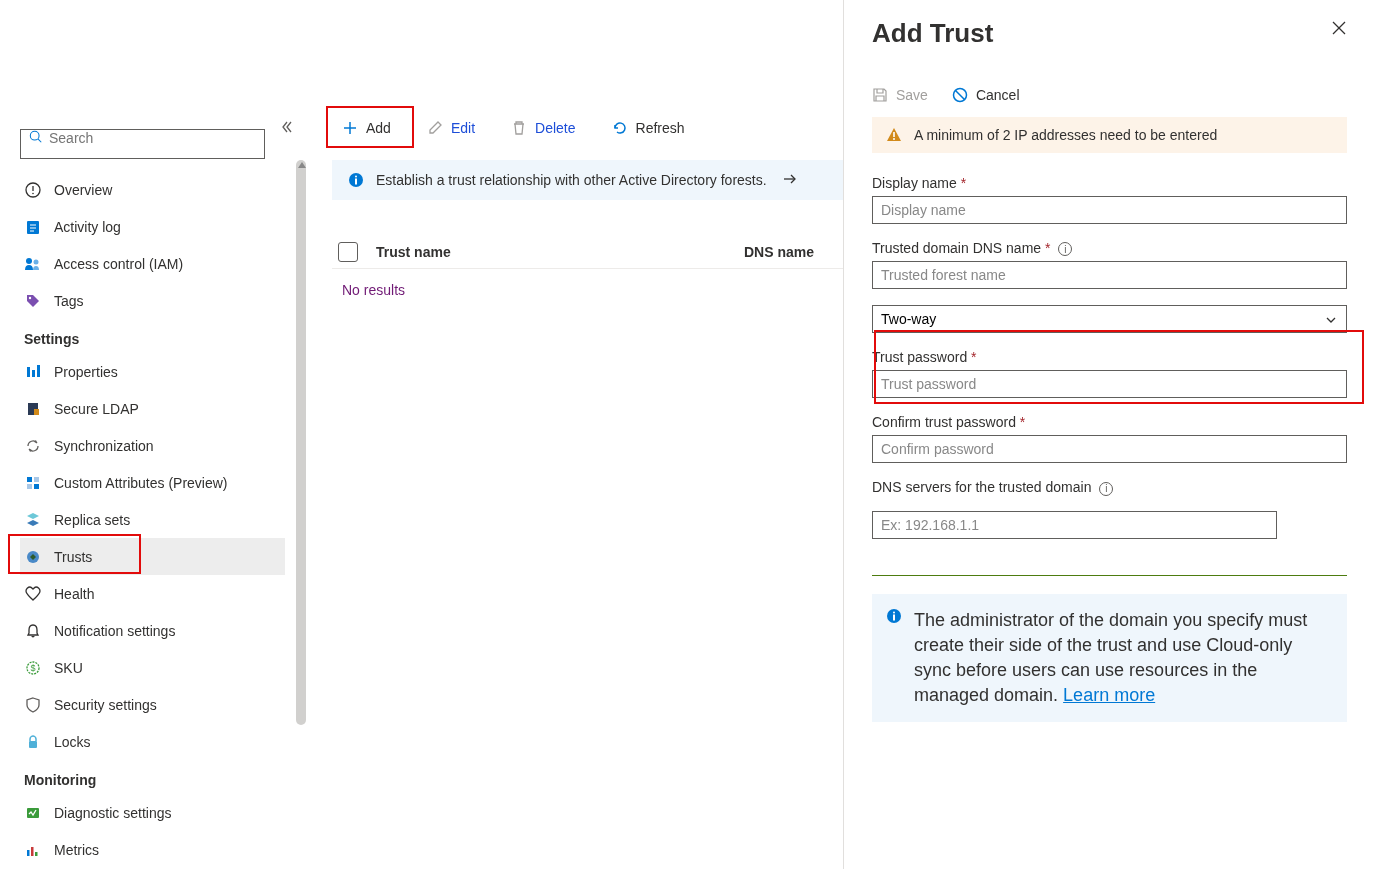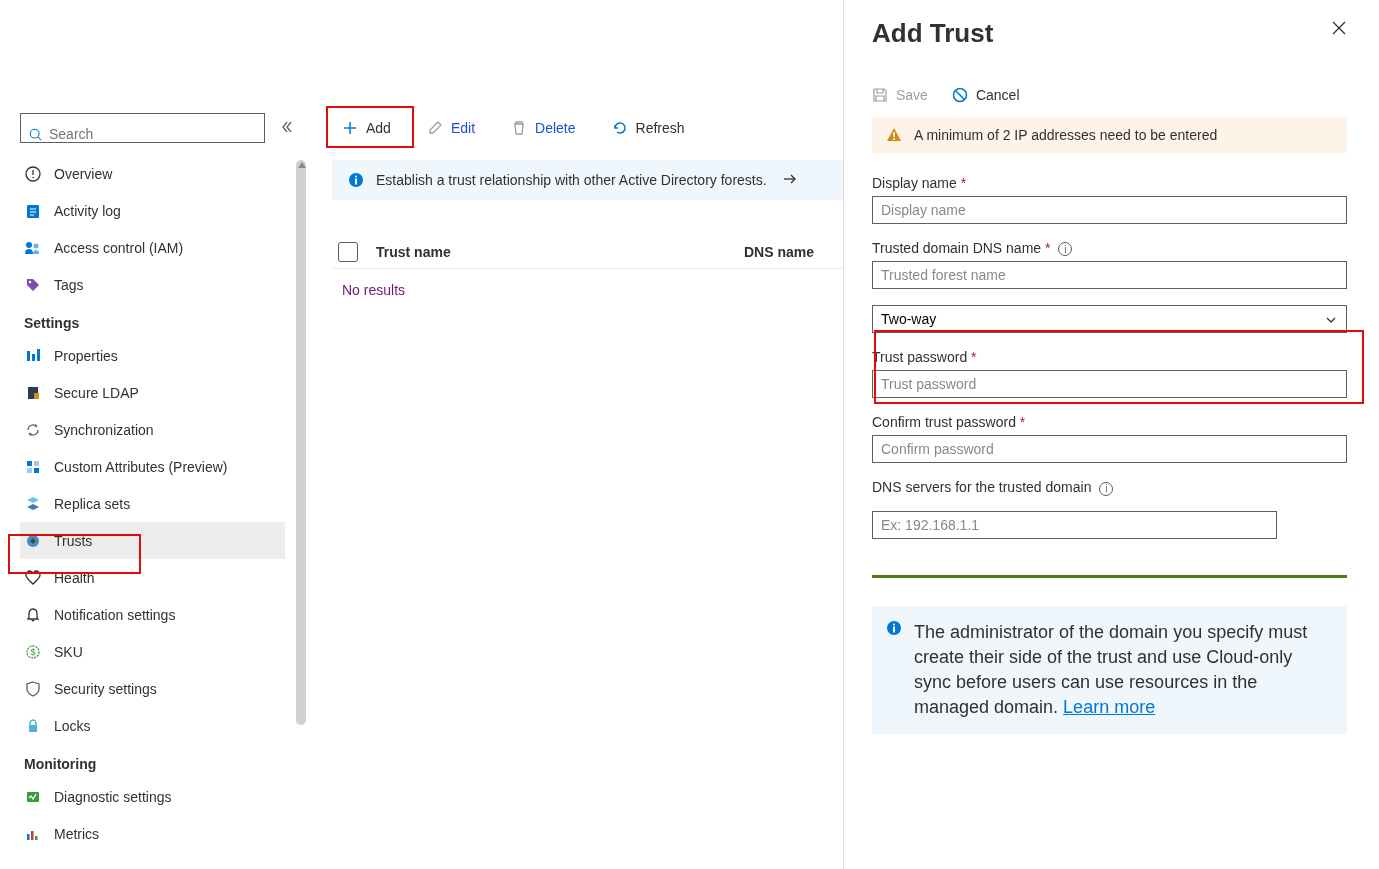--- a/index.html
+++ b/index.html
@@ -1,19 +1,19 @@
 <!DOCTYPE html>
 <html><head>
 <meta charset="utf-8">
 <style>
 * { box-sizing: border-box; margin: 0; padding: 0; }
 body { font-family: "Segoe UI", Arial, sans-serif; font-size: 14px; color: #323130; background: #fff; width: 1379px; height: 869px; overflow: hidden; position: relative; }
 
 .sidebar { position: absolute; left: 20px; top: 113px; width: 265px; }
-.search-box { display: flex; align-items: flex-end; border: 1px solid #605e5c; height: 30px; padding: 0 8px; margin-bottom: 12px; width: 245px; }
+.search-box { display: flex; align-items: flex-start; border: 1px solid #605e5c; height: 30px; padding: 0 8px; margin-bottom: 12px; width: 245px; margin-top: 16px; }
 .search-box svg { margin-right: 6px; }
 .search-box input { border: none; outline: none; flex: 1; font-size: 14px; color: #605e5c; background: transparent; }
 .collapse-toggle { position: absolute; right: -10px; top: 6px; color: #605e5c; }
 
 .nav-list { list-style: none; }
 .nav-item { display: flex; align-items: center; height: 37px; padding-left: 4px; cursor: pointer; }
 .nav-item .nav-icon { width: 18px; height: 18px; margin-right: 12px; display: inline-flex; align-items: center; justify-content: center; flex-shrink: 0; }
 .nav-item.selected { background: #ededed; }
 .section-header { font-weight: 600; padding: 12px 0 6px 4px; }
 .highlight-red { border: 2px solid #e20b0b; position: absolute; pointer-events: none; }
@@ -48,21 +48,21 @@
 .form-label { display: block; margin-bottom: 5px; font-size: 14px; }
 .req { color: #a4262c; }
 .info-icon { display: inline-flex; width: 14px; height: 14px; border: 1px solid #605e5c; border-radius: 50%; align-items: center; justify-content: center; font-size: 10px; color: #605e5c; margin-left: 4px; vertical-align: middle; }
 .form-input, .form-select { width: 100%; height: 28px; border: 1px solid #605e5c; padding: 0 8px; font-size: 14px; outline: none; margin-bottom: 16px; font-family: inherit; background: #fff; }
 .form-select-wrap { position: relative; margin-bottom: 16px; }
 .form-select-wrap .form-input { margin-bottom: 0; border-color: #605e5c; padding-right: 30px; }
 .form-select-wrap .chev { position: absolute; right: 10px; top: 8px; pointer-events: none; }
 .form-input::placeholder { color: #888; }
 
 .dns-input { width: 405px; }
-.dns-section { border-bottom: 3px solid #4d7c0f; padding-bottom: 20px; margin-bottom: 28px; }
+.dns-section { border-bottom: 1px solid #4d7c0f; padding-bottom: 20px; margin-bottom: 18px; }
 
 .info-box { background: #eff6fc; padding: 14px; display: flex; gap: 12px; font-size: 18px; line-height: 1.4; }
 .info-box a { color: #0078d4; }
 
 .hl-add { left: 326px; top: 106px; width: 88px; height: 42px; }
 .hl-trusts { left: 8px; top: 534px; width: 133px; height: 40px; }
 .hl-trustdir { left: 874px; top: 330px; width: 490px; height: 74px; }
 </style>
 </head>
 <body>

